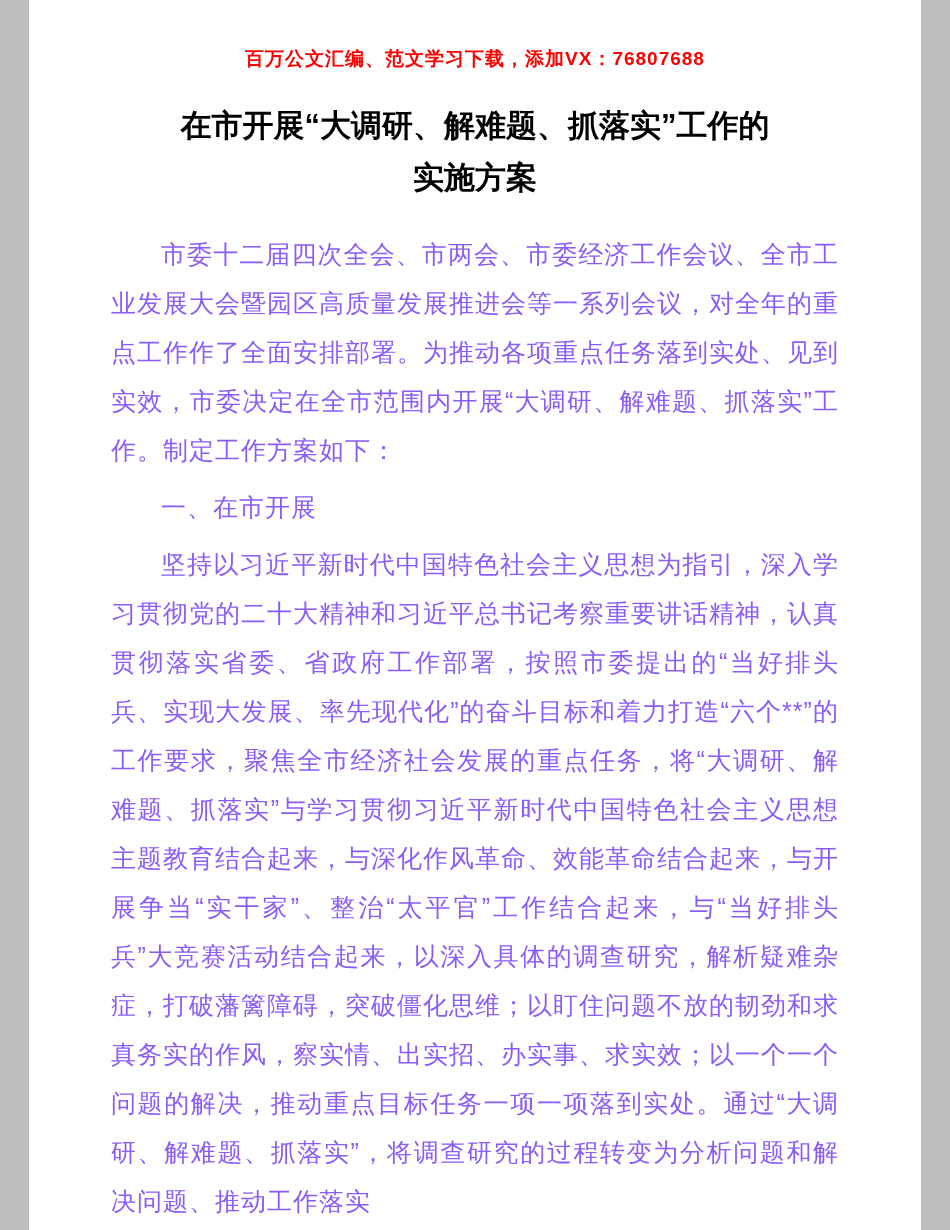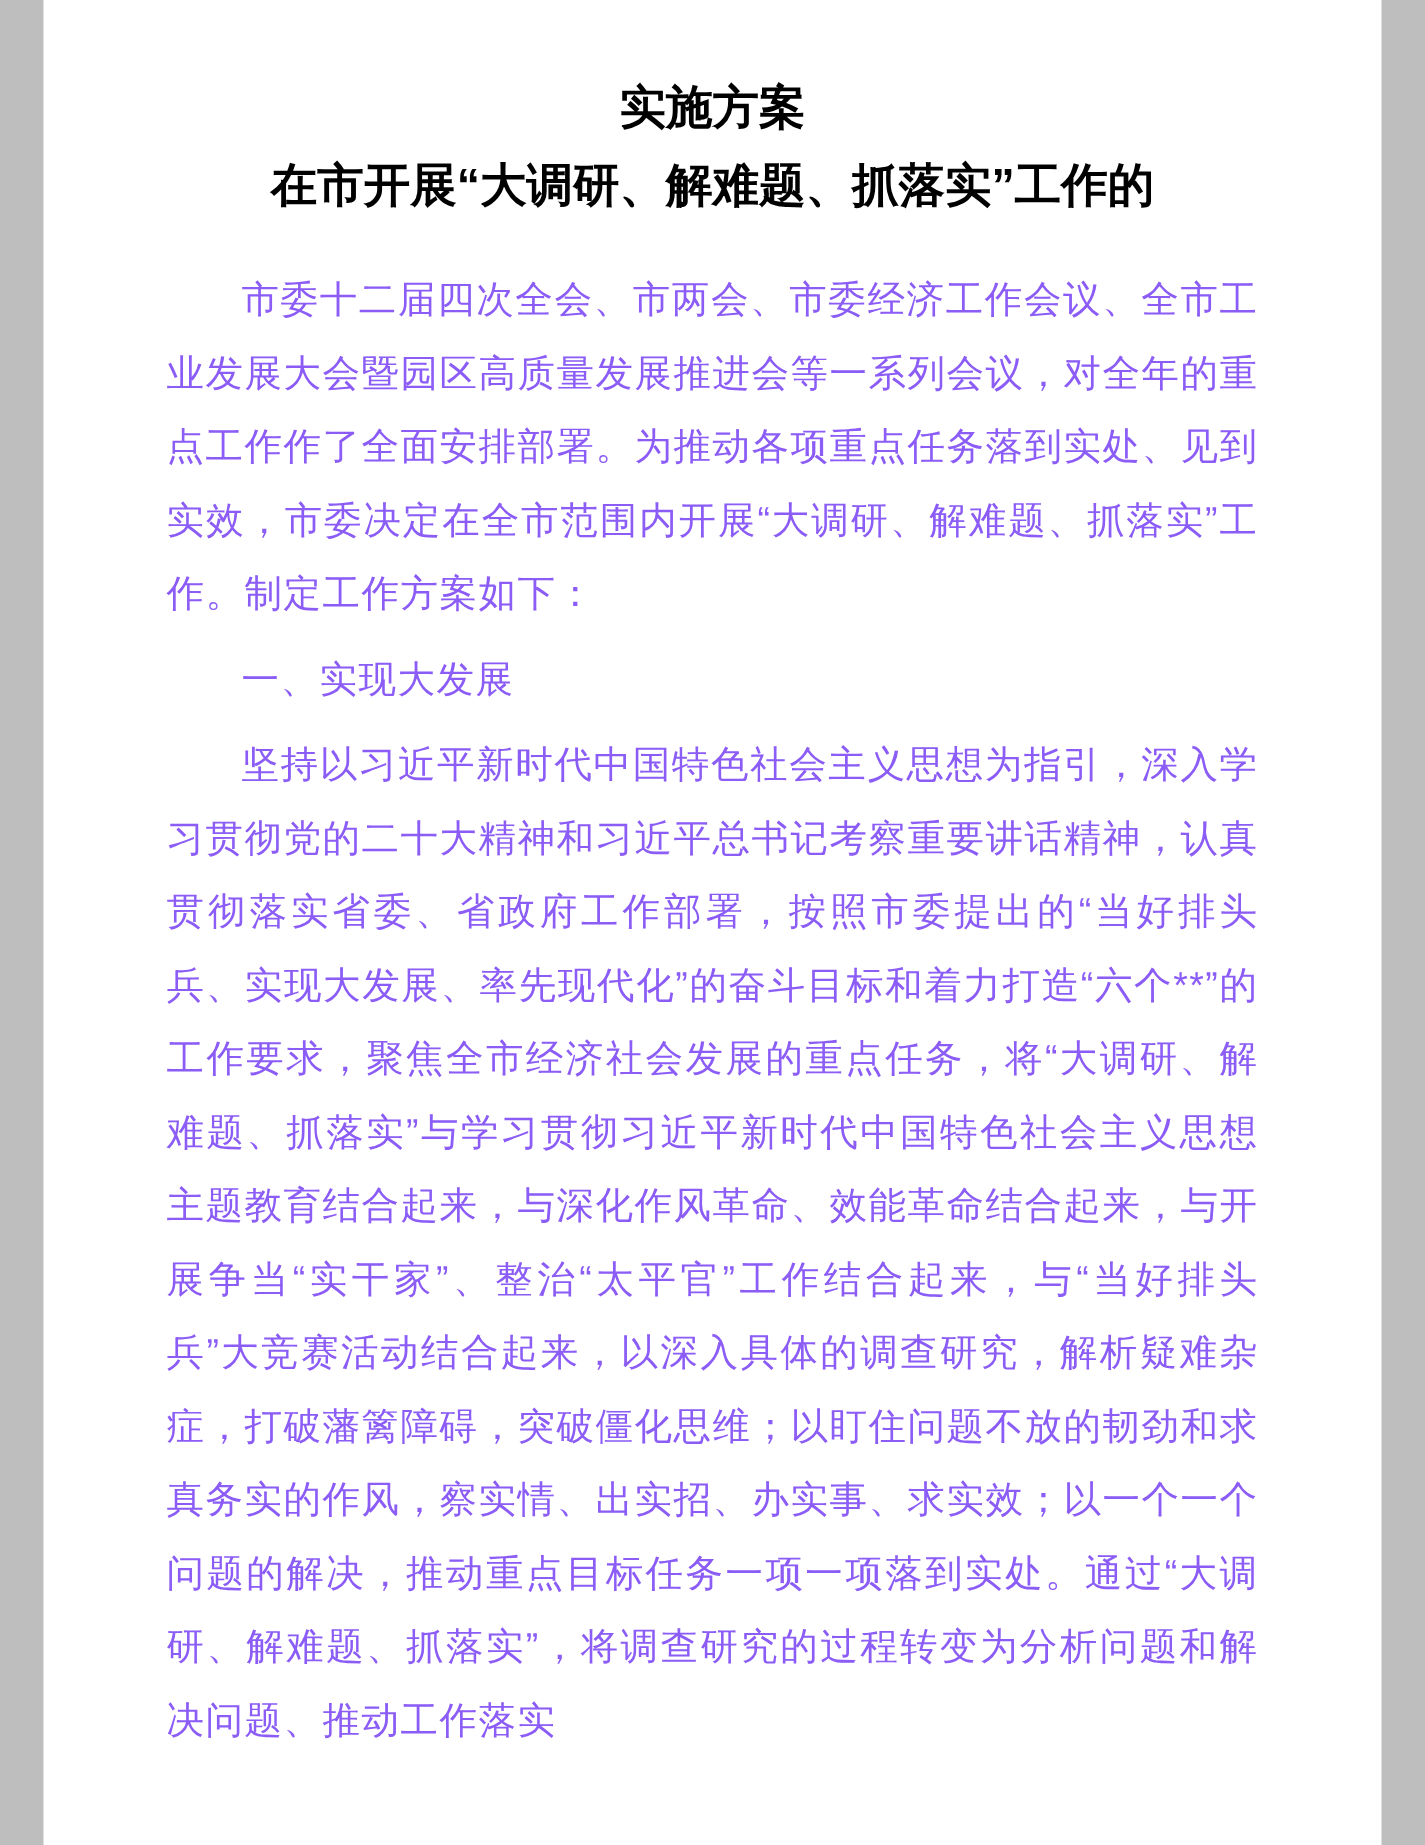--- a/index.html
+++ b/index.html
@@ -55,27 +55,28 @@
     text-indent: 2em;
     margin: 4px 0 8px 0;
     letter-spacing: 1px;
   }
 </style>
 </head>
 <body>
 
 <div class="page">
 
+  <div class="promo-header">百万公文汇编、范文学习下载，添加VX：76807688</div>
 
   <div class="doc-title">
+    <div>在市开展“大调研、解难题、抓落实”工作的</div>
     <div>实施方案</div>
-    <div>在市开展“大调研、解难题、抓落实”工作的</div>
   </div>
 
   <div class="doc-body">
     <p>市委十二届四次全会、市两会、市委经济工作会议、全市工业发展大会暨园区高质量发展推进会等一系列会议，对全年的重点工作作了全面安排部署。为推动各项重点任务落到实处、见到实效，市委决定在全市范围内开展“大调研、解难题、抓落实”工作。制定工作方案如下：</p>
 
-    <p class="section-heading">一、实现大发展</p>
+    <p class="section-heading">一、在市开展</p>
 
     <p>坚持以习近平新时代中国特色社会主义思想为指引，深入学习贯彻党的二十大精神和习近平总书记考察重要讲话精神，认真贯彻落实省委、省政府工作部署，按照市委提出的“当好排头兵、实现大发展、率先现代化”的奋斗目标和着力打造“六个**”的工作要求，聚焦全市经济社会发展的重点任务，将“大调研、解难题、抓落实”与学习贯彻习近平新时代中国特色社会主义思想主题教育结合起来，与深化作风革命、效能革命结合起来，与开展争当“实干家”、整治“太平官”工作结合起来，与“当好排头兵”大竞赛活动结合起来，以深入具体的调查研究，解析疑难杂症，打破藩篱障碍，突破僵化思维；以盯住问题不放的韧劲和求真务实的作风，察实情、出实招、办实事、求实效；以一个一个问题的解决，推动重点目标任务一项一项落到实处。通过“大调研、解难题、抓落实”，将调查研究的过程转变为分析问题和解决问题、推动工作落实</p>
   </div>
 
 </div>
 
 </body></html>

